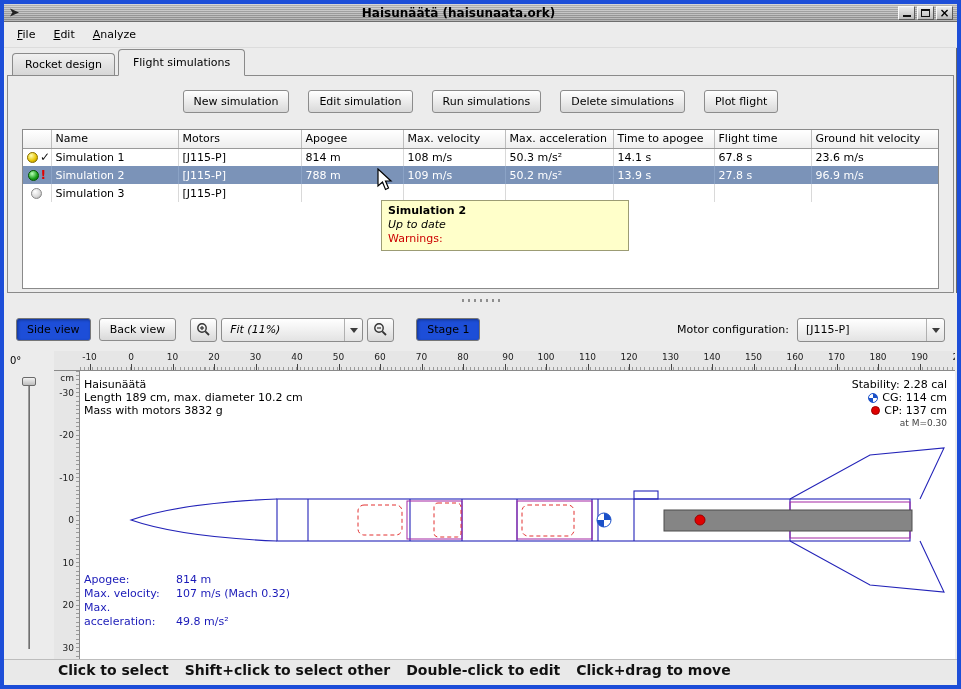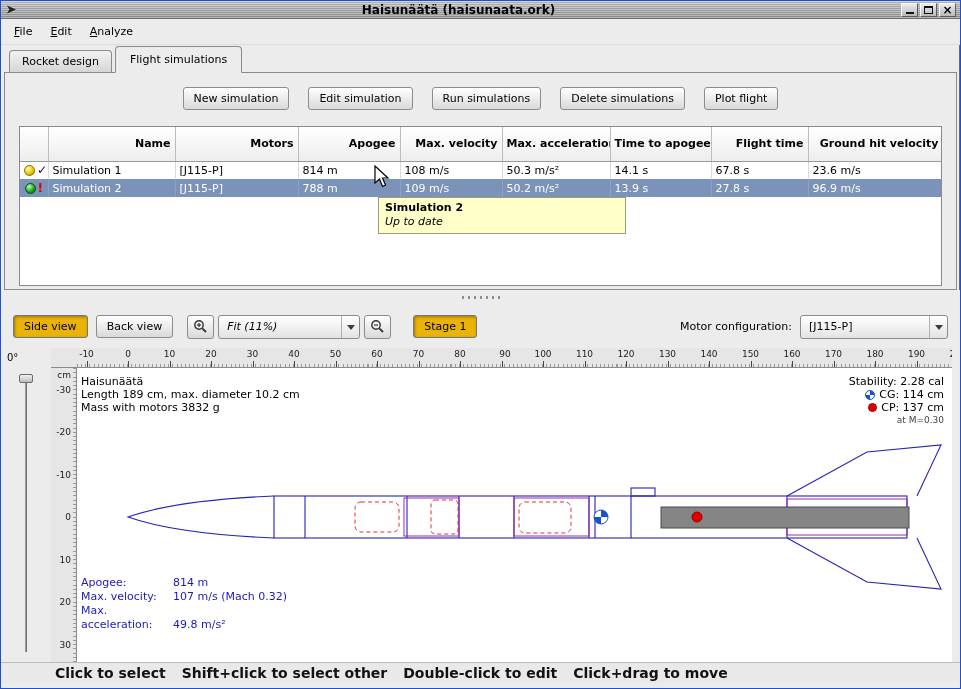--- a/index.html
+++ b/index.html
@@ -1,19 +1,19 @@
 <!DOCTYPE html>
 <html><head>
 <meta charset="utf-8">
 <style>
   * { box-sizing: border-box; margin: 0; padding: 0; }
   html, body { width: 961px; height: 689px; overflow: hidden; }
   body { font-family: "DejaVu Sans", "Liberation Sans", sans-serif; font-size: 11px; color: #000; background: #888; }
 
-  .window { position: relative; width: 961px; height: 689px; background: #ececec; border: 1px solid #1d4ed8;
+  .window { position: relative; width: 961px; height: 689px; background: #ececec; border: 4px solid #1d4ed8;
             box-shadow: inset 1px 1px 0 #f2f2f2, inset -1px -1px 0 #6a6a6a; display: flex; flex-direction: column; overflow: hidden; }
 
   
   .titlebar { flex: 0 0 18px; display: flex; align-items: center; padding: 0 4px;
               background: repeating-linear-gradient(to bottom, rgba(255,255,255,.28) 0 1px, rgba(0,0,0,.10) 1px 2px), linear-gradient(#c7c7c7, #989898);
               border-bottom: 1px solid #6e6e6e; }
   .titlebar .title { flex: 1; text-align: center; font-weight: bold; font-size: 12px; }
   .win-icon { flex: 0 0 auto; }
   .winbtn { width: 17px; height: 14px; margin-left: 2px; display: inline-flex; align-items: center; justify-content: center;
             background: linear-gradient(#ececec, #b9b9b9); border: 1px solid; border-color: #fafafa #5c5c5c #5c5c5c #fafafa; cursor: default; }
@@ -30,26 +30,26 @@
   .tab { position: relative; padding: 4px 12px; margin-right: 3px; background: linear-gradient(#f1f1f1, #d6d6d6);
          border: 1px solid #8a8a8a; border-bottom: none; border-radius: 4px 4px 0 0; cursor: default; }
   .tab.active { padding: 6px 14px; background: #ececec; margin-bottom: -1px; border-bottom: 1px solid #ececec; z-index: 4; }
 
   
   .tabpanel { flex: 0 0 218px; margin: 0 3px; border: 1px solid #8a8a8a; background: #ececec; padding-top: 14px; position: relative; z-index: 1; }
   .sim-buttons { display: flex; justify-content: center; gap: 19px; margin-bottom: 16px; }
 
   .ork-btn { font-family: inherit; font-size: 11px; color: #000; padding: 4px 10px; border: 1px solid #8c8c8c; border-radius: 3px;
              background: linear-gradient(#ffffff, #d9d9d9); cursor: default; }
-  .ork-btn.pressed { background: #eab308; box-shadow: inset 1px 1px 3px rgba(0,0,0,.35); border-color: #777; }
+  .ork-btn.pressed { background: #1d4ed8; box-shadow: inset 1px 1px 3px rgba(0,0,0,.35); border-color: #777; }
   .ork-btn.icon-btn { padding: 2px 5px; height: 24px; display: inline-flex; align-items: center; }
 
   .table-wrap { margin: 0 14px; height: 160px; border: 1px solid #8a8a8a; background: #fff; overflow: hidden; }
   table.sim-table { border-collapse: collapse; table-layout: fixed; width: 923px; }
-  .sim-table th { font-weight: bold; text-align: right; padding: 2px 4px; height: 34px;
+  .sim-table th { font-weight: normal; text-align: left; padding: 2px 4px; height: 18px;
                   background: linear-gradient(#ffffff, #ededed); border-right: 1px solid #bdbdbd; border-bottom: 1px solid #9a9a9a;
                   white-space: nowrap; overflow: hidden; }
   .sim-table td { padding: 1px 4px; height: 18px; border-right: 1px solid #d9d9d9; white-space: nowrap; overflow: hidden; }
   .sim-table tr.selected td { background: #7b93b8; color: #fff; border-right-color: #8ba3c6; }
   .status-cell { text-align: center; }
   .ball { display: inline-block; width: 11px; height: 11px; border-radius: 50%; vertical-align: middle; }
   .ball-yellow { background: radial-gradient(circle at 35% 30%, #ffffb0, #e8c400 60%, #9a7e00); border: 1px solid #8a7000; }
   .ball-green  { background: radial-gradient(circle at 35% 30%, #b8ffb8, #18a018 60%, #056105); border: 1px solid #055505; }
   .ball-gray   { background: radial-gradient(circle at 35% 30%, #ffffff, #d8d8d8 60%, #9a9a9a); border: 1px solid #8a8a8a; }
   .mark { display: inline-block; vertical-align: middle; margin-left: 2px; font-weight: bold; line-height: 11px; }
@@ -204,28 +204,40 @@
               <td class="status-cell"><span class="ball ball-green"></span><span class="mark mark-warning">!</span></td>
               <td>Simulation 2</td>
               <td>[J115-P]</td>
               <td>788 m</td>
               <td>109 m/s</td>
               <td>50.2 m/s²</td>
               <td>13.9 s</td>
               <td>27.8 s</td>
               <td>96.9 m/s</td>
             </tr>
+            <tr>
+              <td class="status-cell"><span class="ball ball-gray"></span></td>
+              <td>Simulation 3</td>
+              <td>[J115-P]</td>
+              <td></td>
+              <td></td>
+              <td></td>
+              <td></td>
+              <td></td>
+              <td></td>
+            </tr>
           </tbody>
         </table>
     </div>
   </div>
 
   <div class="tooltip">
     <div class="tt-title">Simulation 2</div>
     <div class="tt-status">Up to date</div>
+    <div class="tt-warn-label">Warnings:</div>
   </div>
 
   <svg class="cursor" width="18" height="24" viewBox="0 0 18 24">
     <path d="M2,1 L2,18 L6.5,14 L9.5,21.5 L12.5,20 L9.5,13 L15,13 Z" fill="#fff" stroke="#000" stroke-width="1.2"></path>
   </svg>
 
   <div class="splitter">
       <div class="splitter-dots"></div>
     </div>
 

